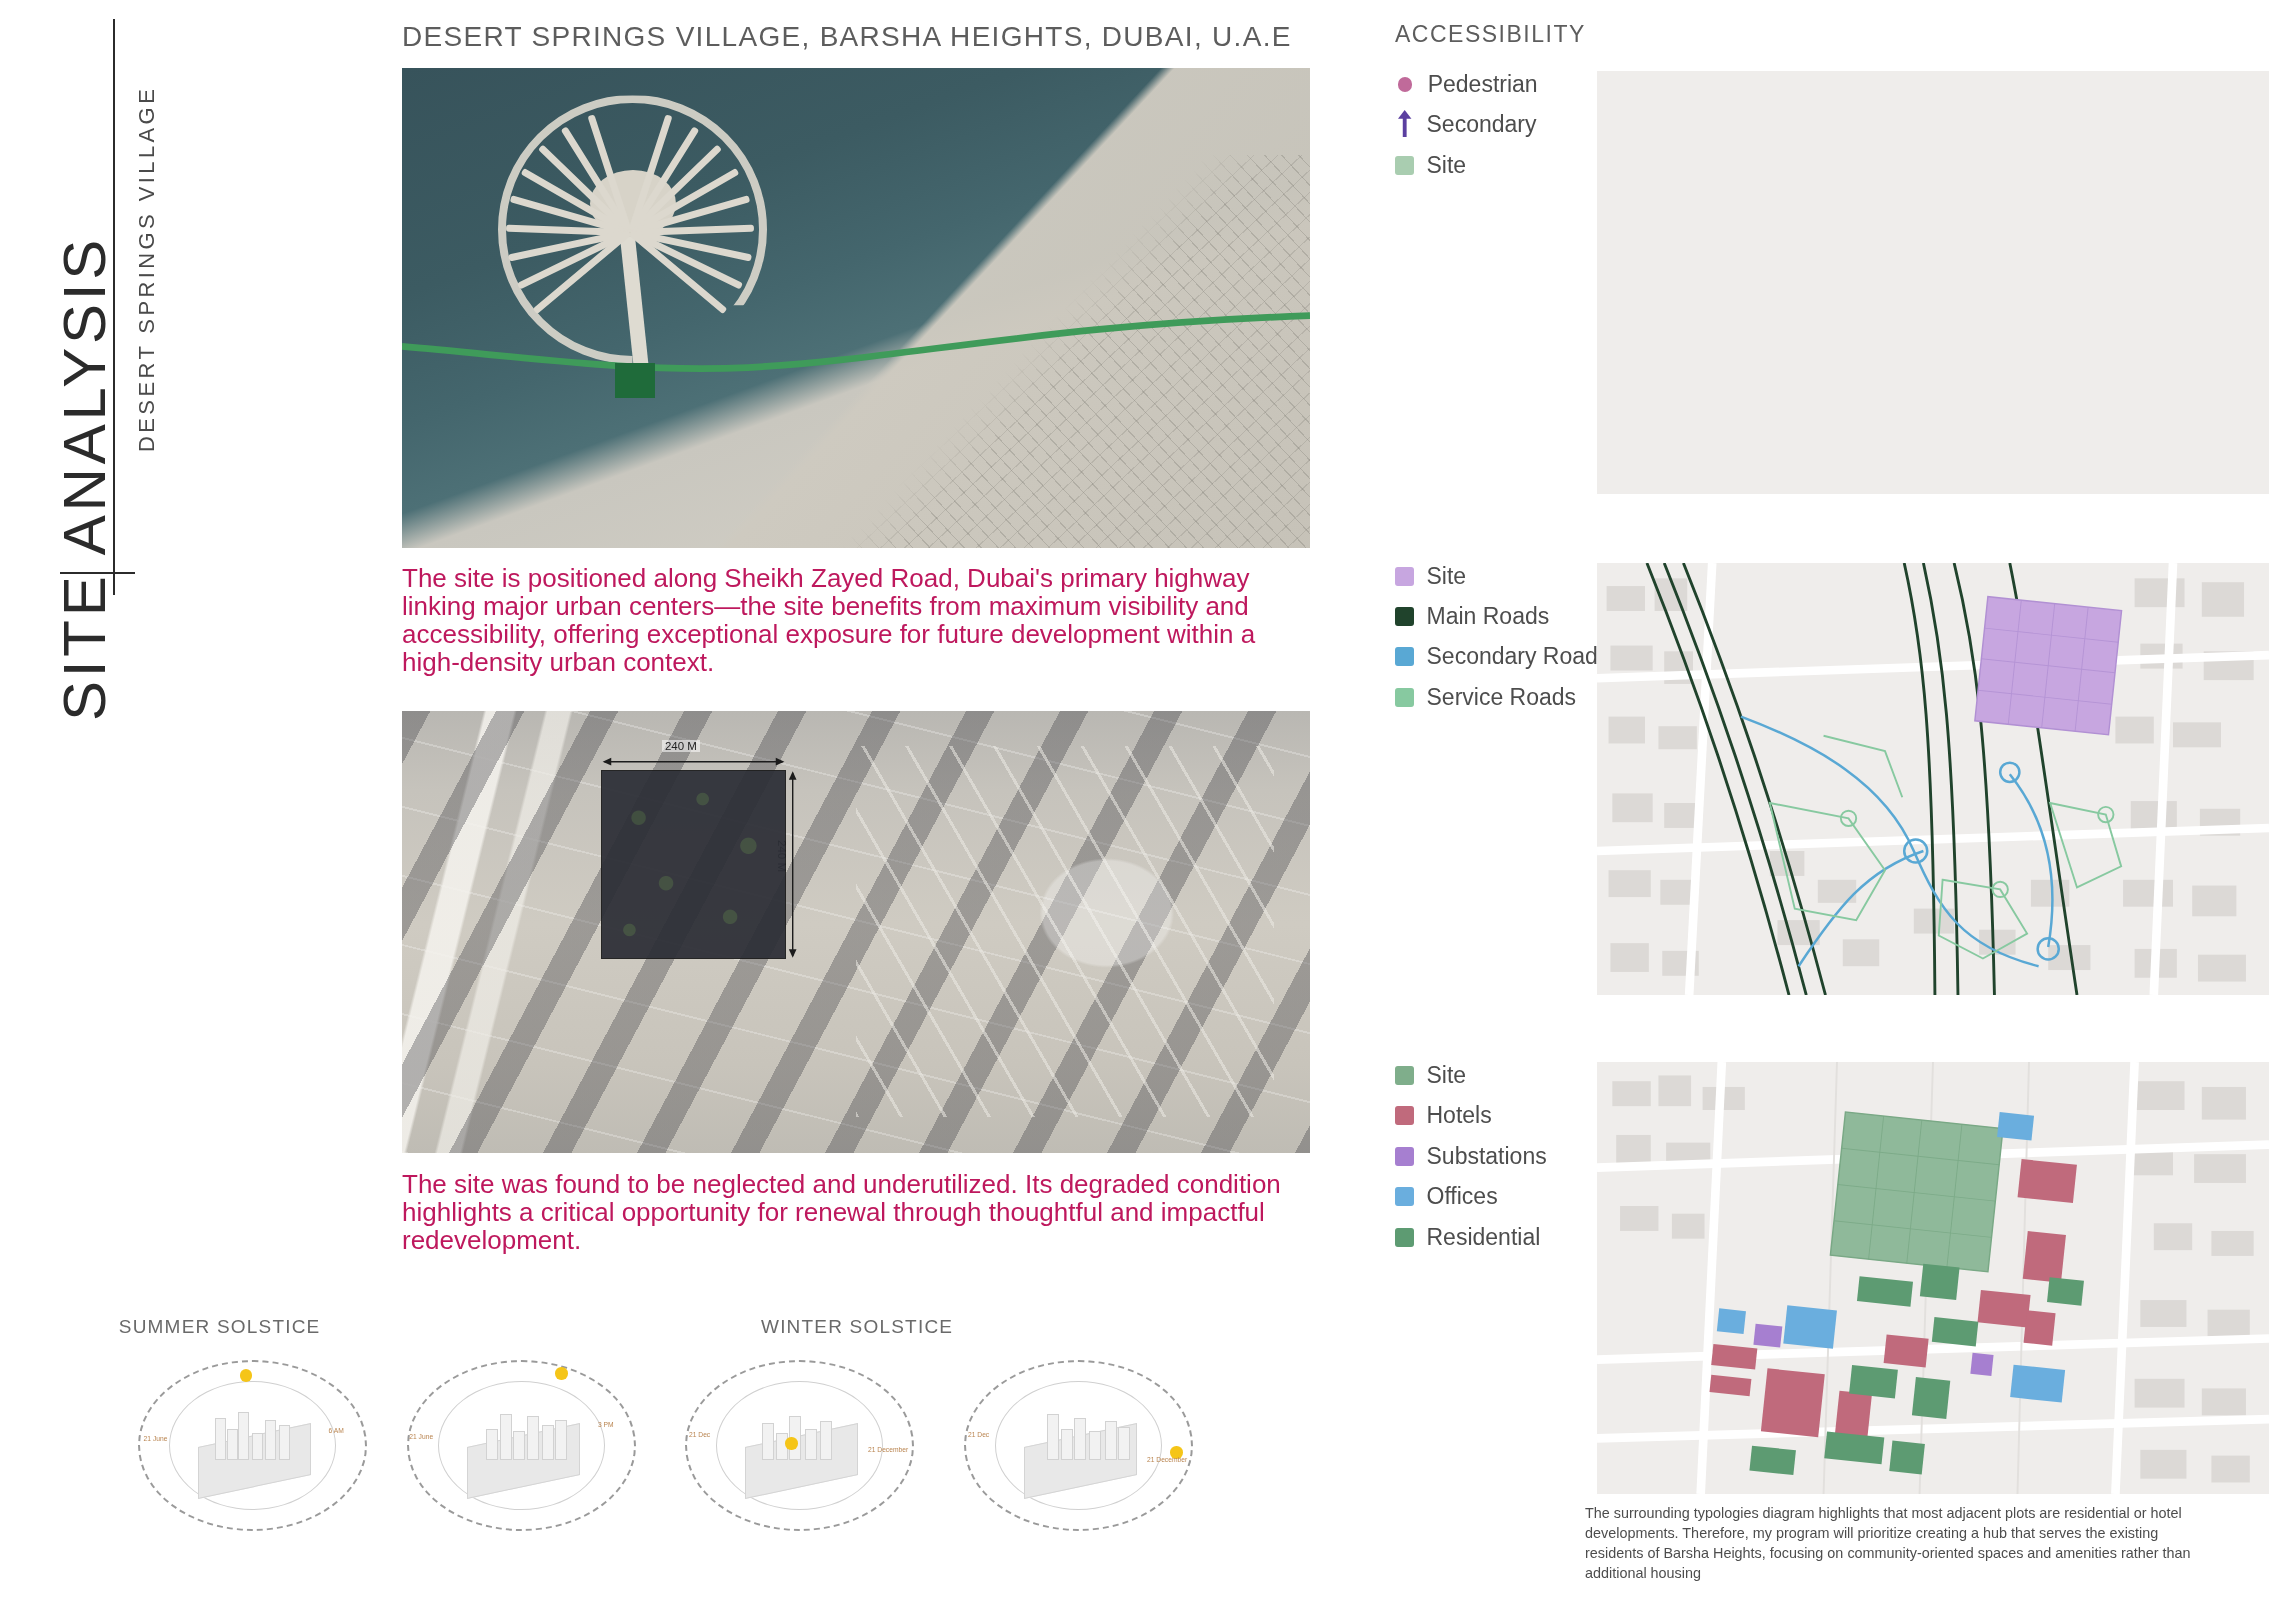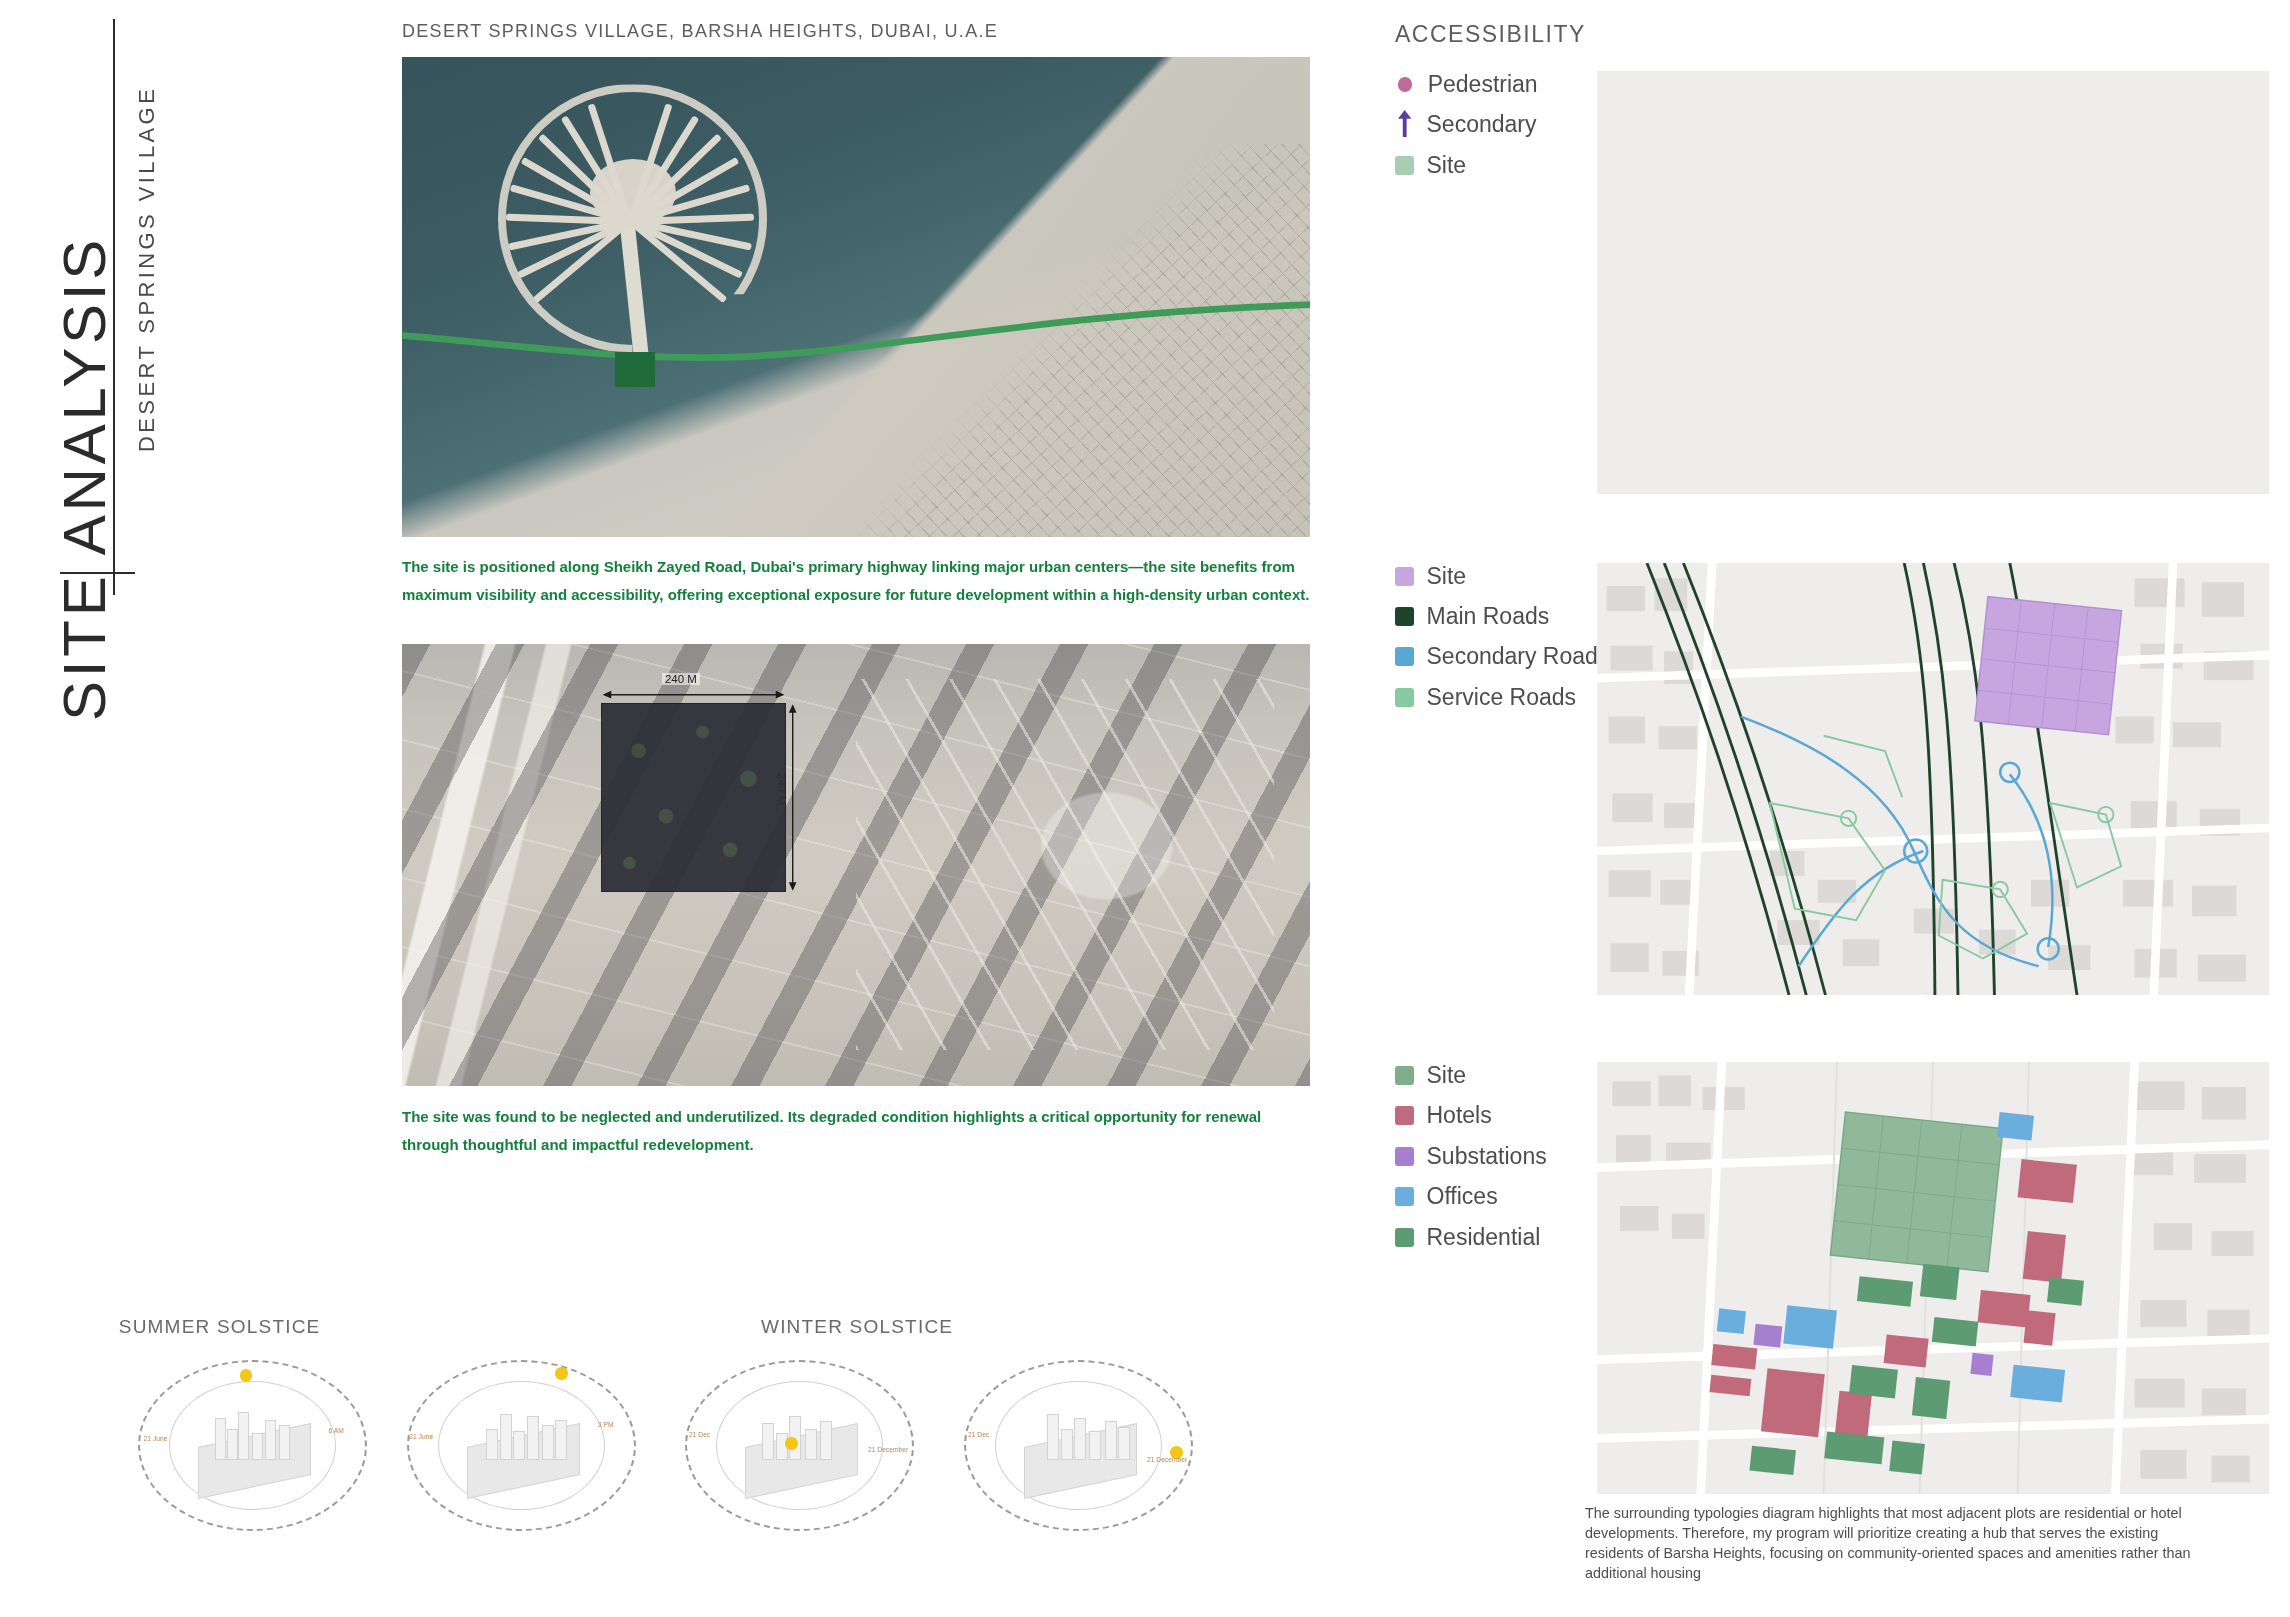--- a/index.html
+++ b/index.html
@@ -27,24 +27,24 @@
   }
   #rail-line2{
     position:absolute; left:60px; top:572px; width:75px; height:1.9px; background:#2b2b2b;
   }
 
   
   .sec-head{
     font-size:23px; letter-spacing:1.5px; color:#5d5d5d; font-weight:400;
   }
   .sub-head{
-    font-size:18px; letter-spacing:1.3px; color:#5d5d5d; font-weight:400;
+    font-size:28px; letter-spacing:1.3px; color:#5d5d5d; font-weight:400;
   }
   .body-txt{
-    font-size:15px; line-height:28px; color:#15803d;font-weight:bold;
+    font-size:26px; line-height:28px; color:#be185d;
   }
   .small-txt{font-size:14.4px;line-height:20px;color:#4d4d4d;}
 
   
   #center-col{position:absolute;left:402px;top:21px;width:913px;}
   #site-location-head{margin:0 0 21px 0;}
   #site-sub-head{margin:0 0 15.4px 0;}
 
   .photo{position:relative;overflow:hidden;background:#cfd3d2;}
   #aerial1{width:908px;height:480px;}

